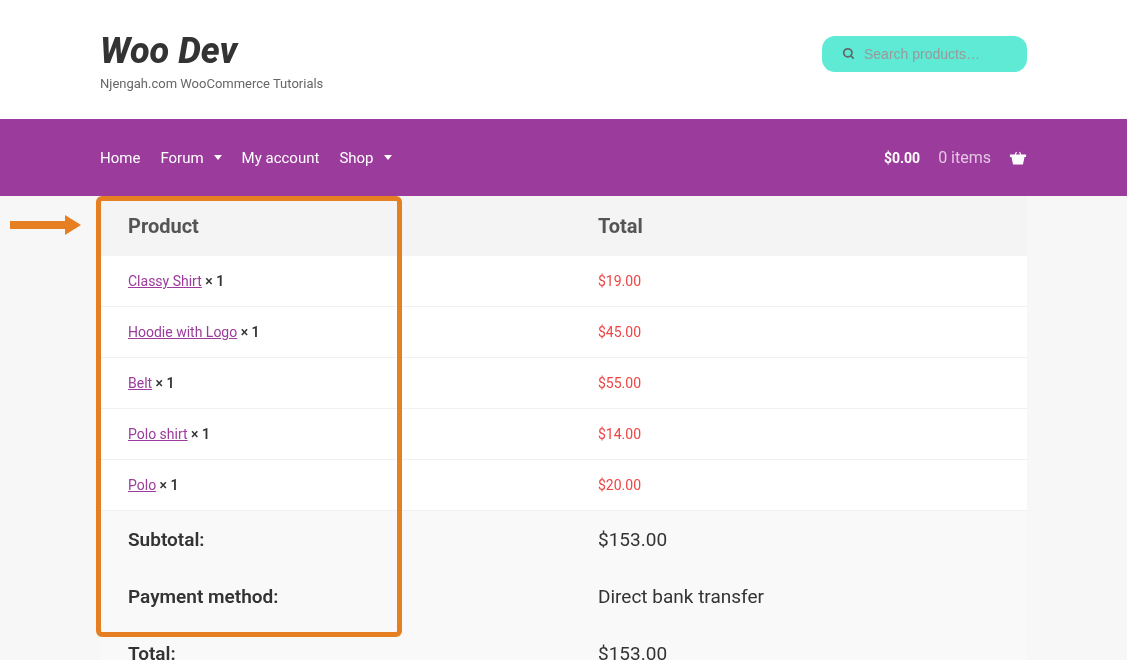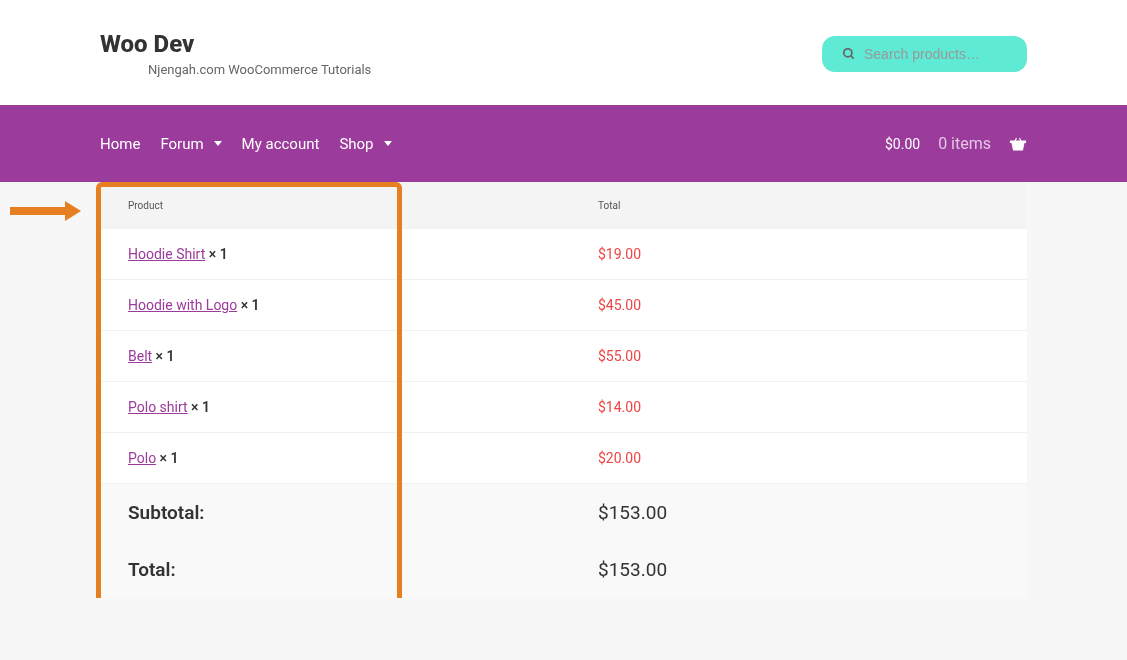--- a/index.html
+++ b/index.html
@@ -11,29 +11,29 @@
     }
     .header-top {
       background: #fff;
       padding: 30px 100px 28px 100px;
       display: flex;
       justify-content: space-between;
       align-items: flex-start;
     }
     .branding { }
     .site-title {
-      font-size: 24px;
+      font-size: 36px;
       font-weight: 800;
       color: #333;
       margin-bottom: 4px;
+      font-style: italic;
     }
     .site-tagline {
       font-size: 13px;
       color: #666;
-      margin-left: 48px;
     }
     .search-wrap {
       background: #5eead4;
       display: flex;
       align-items: center;
       padding: 10px 20px;
       width: 205px;
       margin-top: 6px;
       border-radius: 13px;
     }
@@ -69,21 +69,21 @@
       cursor: pointer;
     }
     .chevron-down {
       display: inline-block;
       width: 0; height: 0;
       border-left: 4px solid transparent;
       border-right: 4px solid transparent;
       border-top: 5px solid #fff;
     }
     .nav-right { display: flex; align-items: center; gap: 18px; color: #fff; font-size: 14px; }
-    .cart-price { font-weight: 400; }
+    .cart-price { font-weight: 700; }
     .cart-count { color: #e4c6e4; font-size: 16px; }
     .basket-icon { color: #fff; display: inline-flex; }
     .content-wrap {
       padding: 0 100px;
       position: relative;
     }
     .arrow-annotation {
       position: absolute;
       left: 10px;
       top: 19px;
@@ -113,22 +113,22 @@
       height: 441px;
       border: 5px solid #e67e22;
       border-radius: 6px;
       pointer-events: none;
       z-index: 10;
     }
     .table-header {
       display: flex;
       background: #f4f4f4;
       padding: 18px 28px;
-      font-weight: 400;
-      font-size: 10px;
+      font-weight: 700;
+      font-size: 20px;
       color: #555;
     }
     .col-product { flex: 0 0 470px; }
     .col-total { flex: 1; }
     .table-row {
       display: flex;
       padding: 17px 28px;
       border-bottom: 1px solid #f0f0f0;
       font-size: 14px;
     }
@@ -204,21 +204,21 @@
   <div class="order-table">
     <div class="highlight-box"></div>
 
     <div class="table-header">
       <div class="col-product">Product</div>
       <div class="col-total">Total</div>
     </div>
 
     <div class="table-row">
       <div class="col-product">
-        <span class="product-link">Hoodie Shirt</span><span class="qty"> × 1</span>
+        <span class="product-link">Classy Shirt</span><span class="qty"> × 1</span>
       </div>
       <div class="col-total price">$19.00</div>
     </div>
 
     <div class="table-row">
       <div class="col-product">
         <span class="product-link">Hoodie with Logo</span><span class="qty"> × 1</span>
       </div>
       <div class="col-total price">$45.00</div>
     </div>
@@ -242,20 +242,24 @@
         <span class="product-link">Polo</span><span class="qty"> × 1</span>
       </div>
       <div class="col-total price">$20.00</div>
     </div>
 
     <div class="summary-row">
       <div class="summary-label">Subtotal:</div>
       <div class="summary-value">$153.00</div>
     </div>
 
+    <div class="summary-row">
+      <div class="summary-label">Payment method:</div>
+      <div class="summary-value">Direct bank transfer</div>
+    </div>
 
     <div class="summary-row">
       <div class="summary-label">Total:</div>
       <div class="summary-value">$153.00</div>
     </div>
 
   </div>
 </div>
 
 </body></html>

